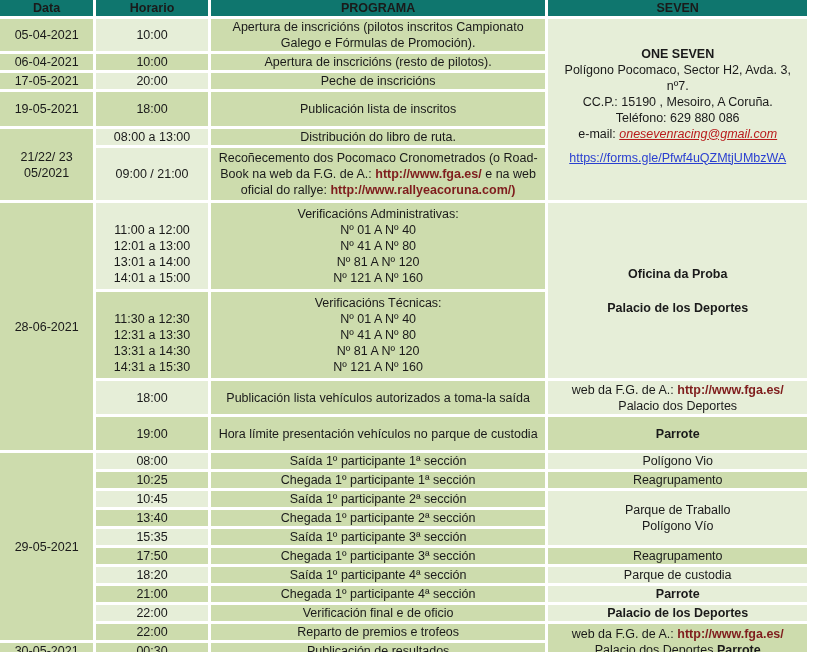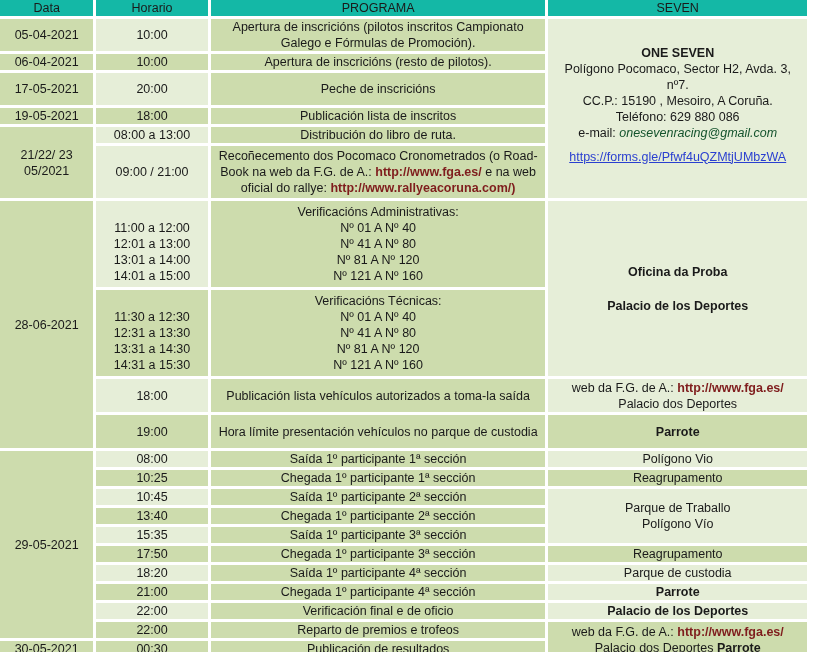--- a/index.html
+++ b/index.html
@@ -1,24 +1,24 @@
 <!DOCTYPE html>
 <html><head>
 <meta charset="utf-8">
 <style>
   html, body { margin:0; padding:0; background:#ffffff; }
   body { width:813px; height:652px; overflow:hidden; font-family:"Liberation Sans", sans-serif; font-size:12.5px; color:#1a1a1a; }
   table { border-collapse:separate; border-spacing:3px 3px; width:813px; margin:-3px 0 0 -3px; table-layout:fixed; }
   td, th { text-align:center; vertical-align:middle; padding:0 4px; line-height:16px; }
-  th { background:#14b8a6; font-weight:normal; height:15px; font-size:12.5px;margin-left:18px; }
+  th { background:#0f766e; font-weight:bold; height:15px; font-size:12.5px;margin-left:18px; }
   .d { background:#cddcad; }
   .l { background:#e6eed8; }
   .b { font-weight:bold; }
   a.link { color:#7f1d1d; font-weight:bold; text-decoration:none; }
-  a.mail { color:#14532d; font-style:italic; }
+  a.mail { color:#b91c1c; font-style:italic; text-decoration:underline; }
   a.form { color:#2a3fd0; text-decoration:underline; }
   .col-data { width:92px; }
   .col-hor { width:110px; }
   .col-prog { width:330px; }
   .col-lug { width:255px; }
   .sp { height:8px; }
 </style>
 </head>
 <body>
 
@@ -52,26 +52,26 @@
         <div class="sp"></div>
         <div><a class="form">https://forms.gle/Pfwf4uQZMtjUMbzWA</a></div>
         <div class="sp"></div>
       </td>
     </tr>
     <tr style="height:16px">
       <td class="d">06-04-2021</td>
       <td class="d">10:00</td>
       <td class="d">Apertura de inscricións (resto de pilotos).</td>
     </tr>
-    <tr style="height:32px">
+    <tr style="height:16px">
       <td class="d">17-05-2021</td>
       <td class="l">20:00</td>
       <td class="d">Peche de inscricións</td>
     </tr>
-    <tr style="height:16px">
+    <tr style="height:34px">
       <td class="d">19-05-2021</td>
       <td class="d">18:00</td>
       <td class="d">Publicación lista de inscritos</td>
     </tr>
     <tr style="height:16px">
       <td class="d" rowspan="2">
         <div>21/22/ 23</div>
         <div>05/2021</div>
       </td>
       <td class="l">08:00 a 13:00</td>

